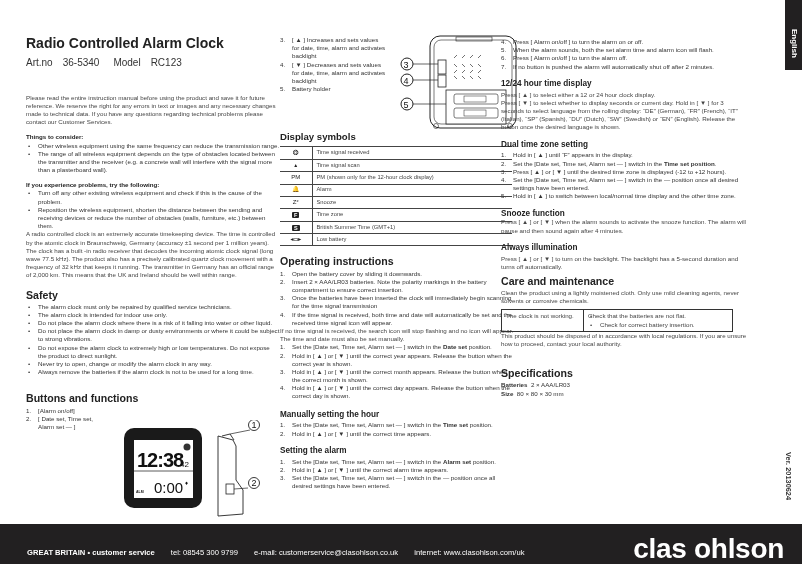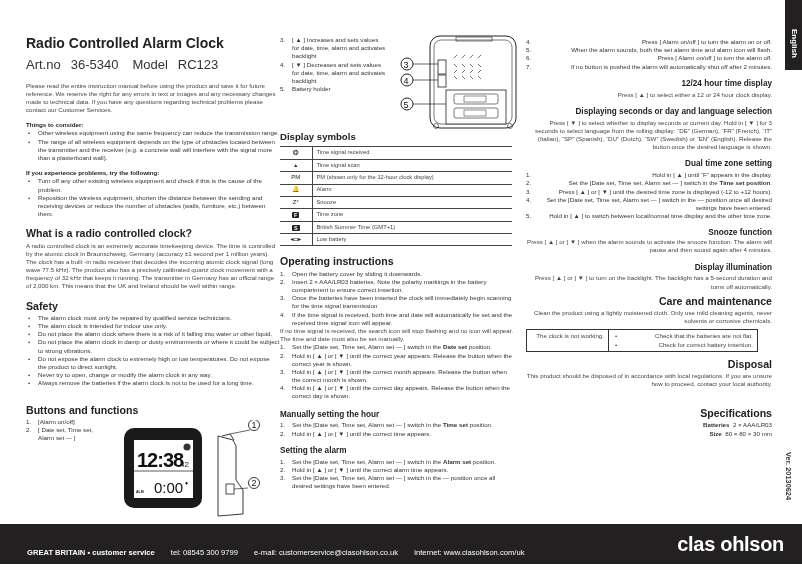--- a/index.html
+++ b/index.html
@@ -2,24 +2,24 @@
 <html><head>
 <meta charset="utf-8">
 <style>
   * { box-sizing: border-box; margin: 0; padding: 0; }
   html, body { width: 802px; height: 567px; overflow: hidden; background: #ffffff; }
   body { font-family: "Liberation Sans", sans-serif; color: #333; position: relative; font-size: 6.2px; line-height: 1.32; }
   .page { position: absolute; left: 0; top: 0; width: 802px; height: 567px; }
   .col { position: absolute; top: 36px; }
   .col1 { left: 26px; width: 254px; }
   .col2 { left: 280px; width: 236px; }
-  .col3 { left: 526px; width: 246px; text-align: right; }
+  .col3 { left: 501px; width: 246px; }
 
   h1 { font-size: 14px; font-weight: bold; color: #222; line-height: 1.1; margin-bottom: 5px; }
-  .artno { font-size: 13px; color: #333; margin-bottom: 8px; word-spacing: 1px; }
+  .artno { font-size: 10px; color: #333; margin-bottom: 24px; word-spacing: 1px; }
   .artno span { margin-right: 10px; }
   h2 { font-size: 10.6px; font-weight: bold; color: #222; line-height: 1.15; margin-top: 7px; margin-bottom: 2px; }
   h3 { font-size: 8.2px; font-weight: bold; color: #222; line-height: 1.2; margin-top: 7px; margin-bottom: 2px; }
   p { color: #444; }
   .b { font-weight: bold; color: #222; margin-top: 7px; }
   ul.bul { list-style: none; }
   ul.bul li { position: relative; padding-left: 12px; text-indent: 0; }
   ul.bul li::before { content: "•"; position: absolute; left: 2px; top: 0; }
   ol.num { list-style: none; }
   ol.num li { position: relative; padding-left: 12px; }
@@ -31,21 +31,21 @@
   .symtable tr.nob td { border-top: none; }
 
   .trouble { border: 1px solid #333; width: 232px; margin-top: 4px; display: flex; }
   .trouble .tl { width: 82px; padding: 2px 4px; border-right: 1px solid #333; color: #444; }
   .trouble .tr { flex: 1; padding: 2px 4px; color: #444; }
 
   .footer { position: absolute; left: 0; top: 524px; width: 802px; height: 40px; background: #222021; }
   .footer-text { position: absolute; left: 27px; top: 24px; font-size: 7.6px; color: #fff; white-space: nowrap; }
   .footer-text .gb { font-weight: bold; }
   .footer-text .sp { margin-left: 14px; }
-  .brand { position: absolute; right: 18px; top: 7px; font-size: 20px; color: #fff; font-weight: bold; letter-spacing: -0.3px; }
+  .brand { position: absolute; right: 18px; top: 7px; font-size: 28px; color: #fff; font-weight: bold; letter-spacing: -0.3px; }
 
   .tab { position: absolute; right: 0; top: 0; width: 17px; height: 70px; background: #222021; }
   .tab span { position: absolute; left: 2px; top: 30px; transform: rotate(90deg); transform-origin: left top; left: 14px; top: 29px; font-size: 8px; font-weight: bold; color: #fff; white-space: nowrap; }
   .ver { position: absolute; left: 793px; top: 452px; transform: rotate(90deg); transform-origin: left top; font-size: 7.4px; color: #333; white-space: nowrap; font-weight: bold; }
 
   .svgwrap { position: absolute; }
   .callnum { font-family: "Liberation Sans", sans-serif; font-size: 9px; }
 </style>
 </head>
 <body>
@@ -68,21 +68,20 @@
       <li>Other wireless equipment using the same frequency can reduce the transmission range.</li>
       <li>The range of all wireless equipment depends on the type of obstacles located between the transmitter and the receiver (e.g. a concrete wall will interfere with the signal more than a plasterboard wall).</li>
     </ul>
 
     <p class="b">If you experience problems, try the following:</p>
     <ul class="bul">
       <li>Turn off any other existing wireless equipment and check if this is the cause of the problem.</li>
       <li>Reposition the wireless equipment, shorten the distance between the sending and receiving devices or reduce the number of obstacles (walls, furniture, etc.) between them.</li>
     </ul>
 
-    <h2 style="margin-top:9px">What is a radio controlled clock?</h2>
     <p>A radio controlled clock is an extremely accurate timekeeping device. The time is controlled by the atomic clock in Braunschweig, Germany (accuracy ±1 second per 1 million years). The clock has a built -in radio receiver that decodes the incoming atomic clock signal (long wave 77.5 kHz). The product also has a precisely calibrated quartz clock movement with a frequency of 32 kHz that keeps it running. The transmitter in Germany has an official range of 2,000 km. This means that the UK and Ireland should be well within range.</p>
 
     <h2 style="margin-top:9px">Safety</h2>
     <ul class="bul">
       <li>The alarm clock must only be repaired by qualified service technicians.</li>
       <li>The alarm clock is intended for indoor use only.</li>
       <li>Do not place the alarm clock where there is a risk of it falling into water or other liquid.</li>
       <li>Do not place the alarm clock in damp or dusty environments or where it could be subject to strong vibrations.</li>
       <li>Do not expose the alarm clock to extremely high or low temperatures. Do not expose the product to direct sunlight.</li>
       <li>Never try to open, change or modify the alarm clock in any way.</li>
@@ -239,52 +238,50 @@
     <ol class="num">
       <li><span class="n">4.</span><span>Press [ Alarm on/off ] to turn the alarm on or off.</span></li>
       <li><span class="n">5.</span><span>When the alarm sounds, both the set alarm time and alarm icon will flash.</span></li>
       <li><span class="n">6.</span><span>Press [ Alarm on/off ] to turn the alarm off.</span></li>
       <li><span class="n">7.</span><span>If no button is pushed the alarm will automatically shut off after 2 minutes.</span></li>
     </ol>
 
     <h3 style="margin-top:8px">12/24 hour time display</h3>
     <p>Press [ ▲ ] to select either a 12 or 24 hour clock display.</p>
 
-    <h3 style="margin-top:8px">Displaying seconds or day and language selection</h3>
     <p>Press [ ▼ ] to select whether to display seconds or current day. Hold in [ ▼ ] for 3 seconds to select language from the rolling display: “DE” (German), “FR” (French), “IT” (Italian), “SP” (Spanish), “DU” (Dutch), “SW” (Swedish) or “EN” (English). Release the button once the desired language is shown.</p>
 
     <h3 style="margin-top:8px">Dual time zone setting</h3>
     <ol class="num">
       <li><span class="n">1.</span><span>Hold in [ ▲ ] until “F” appears in the display.</span></li>
       <li><span class="n">2.</span><span>Set the [Date set, Time set, Alarm set — ] switch in the </span><b>Time set position</b><span>.</span></li>
       <li><span class="n">3.</span><span>Press [ ▲ ] or [ ▼ ] until the desired time zone is displayed (-12 to +12 hours).</span></li>
       <li><span class="n">4.</span><span>Set the [Date set, Time set, Alarm set — ] switch in the — position once all desired settings have been entered.</span></li>
       <li><span class="n">5.</span><span>Hold in [ ▲ ] to switch between local/normal time display and the other time zone.</span></li>
     </ol>
 
     <h3 style="margin-top:8px; margin-bottom:0">Snooze function</h3>
     <p>Press [ ▲ ] or [ ▼ ] when the alarm sounds to activate the snooze function. The alarm will pause and then sound again after 4 minutes.</p>
 
-    <h3 style="margin-top:8px">Display illumination</h3>
+    <h3 style="margin-top:8px">Always illumination</h3>
     <p>Press [ ▲ ] or [ ▼ ] to turn on the backlight. The backlight has a 5-second duration and turns off automatically.</p>
 
     <h2 style="margin-top:4px">Care and maintenance</h2>
     <p>Clean the product using a lightly moistened cloth. Only use mild cleaning agents, never solvents or corrosive chemicals.</p>
 
     <div class="trouble">
       <div class="tl">The clock is not working.</div>
       <div class="tr">
         <ul class="bul">
           <li style="padding-left:0">Check that the batteries are not flat.</li>
           <li>Check for correct battery insertion.</li>
         </ul>
       </div>
     </div>
 
-    <h2 style="margin-top:6px">Disposal</h2>
     <p>This product should be disposed of in accordance with local regulations. If you are unsure how to proceed, contact your local authority.</p>
 
     <h2 style="margin-top:19px">Specifications</h2>
     <div><b>Batteries</b>&nbsp; <span>2 × AAA/LR03</span></div>
     <div><b>Size</b>&nbsp; <span>80 × 80 × 30 mm</span></div>
   </div>
 
   <div class="ver">Ver. 20130624</div>
 
   <div class="footer">

